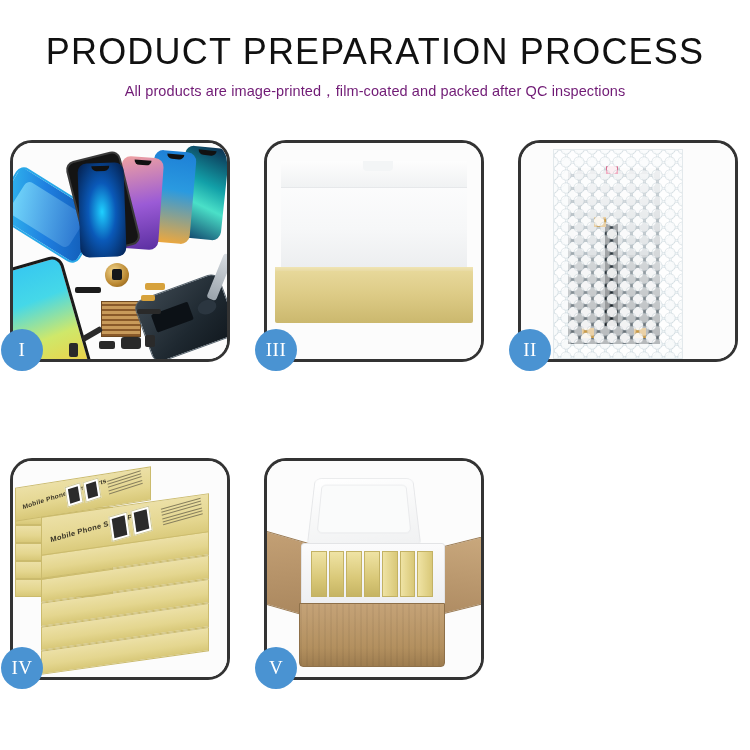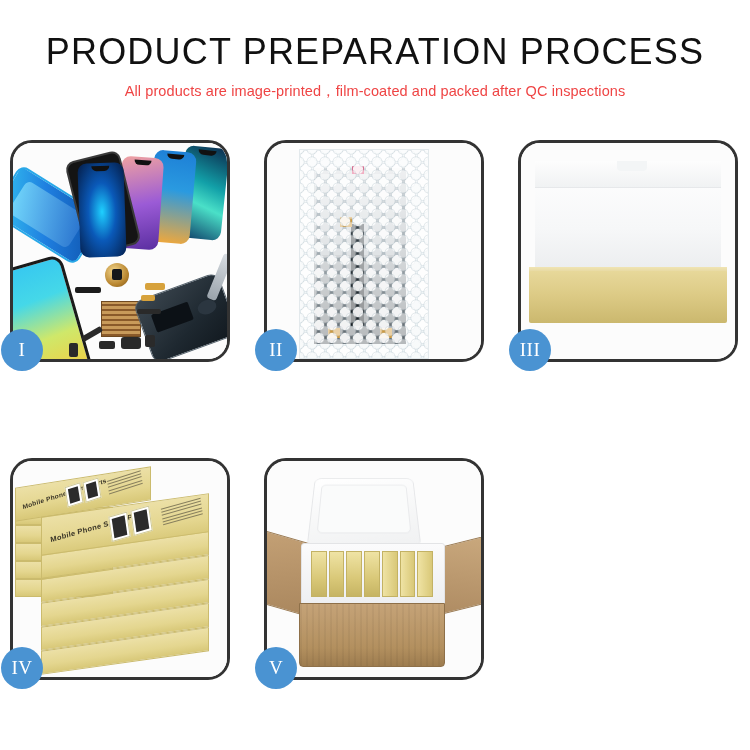--- a/index.html
+++ b/index.html
@@ -18,21 +18,21 @@
   .title{
     font-size:36px;
     letter-spacing:1.2px;
     font-weight:400;
     color:#111111;
     line-height:44px;
     white-space:nowrap;
   }
   .subtitle{
     font-size:14.5px;
-    color:#ef4444;
+    color:#701a75;
     line-height:22px;
     margin-top:6px;
     letter-spacing:.1px;
     white-space:nowrap;
   }
 
   
   .grid{
     position:absolute;
     left:10px;top:140px;
@@ -354,43 +354,43 @@
           <div class="flex" style="left:124px;top:166px;width:24px;height:5px;"></div>
           <div class="flex" style="left:56px;top:200px;width:9px;height:14px;border-radius:2px;"></div>
           <div class="screwd"></div>
         </div>
       </div>
       <div class="badge">I</div>
     </div>
 
     <div class="panel">
       <div class="panel-inner">
+        <div class="lidfoam"></div>
+        <div class="trayinner"></div>
+        <div class="trayedge"></div>
+        <div class="traybody"></div>
+      </div>
+      <div class="badge">III</div>
+    </div>
+
+    <div class="panel">
+      <div class="panel-inner">
         <div class="bag">
           <div class="lcdpanel">
             <div class="ribbon"></div>
             <div class="ribbontab" style="left:26px;top:28%;"></div>
             <div class="ribbontab" style="left:14px;bottom:6px;"></div>
             <div class="ribbontab" style="right:14px;bottom:6px;"></div>
           </div>
           <div class="pinktag"></div>
           <div class="bubbles"></div>
           <div class="bubbles2"></div>
         </div>
       </div>
       <div class="badge">II</div>
-    </div>
-
-    <div class="panel">
-      <div class="panel-inner">
-        <div class="lidfoam"></div>
-        <div class="trayinner"></div>
-        <div class="trayedge"></div>
-        <div class="traybody"></div>
-      </div>
-      <div class="badge">III</div>
     </div>
 
     <div class="panel">
       <div class="panel-inner">
         <div class="stack">
 
           <div class="sbox" style="left:2px;top:40px;width:96px;height:16px;"></div>
           <div class="sbox" style="left:2px;top:58px;width:96px;height:16px;"></div>
           <div class="sbox" style="left:2px;top:76px;width:96px;height:16px;"></div>
           <div class="sbox" style="left:2px;top:94px;width:96px;height:16px;"></div>

